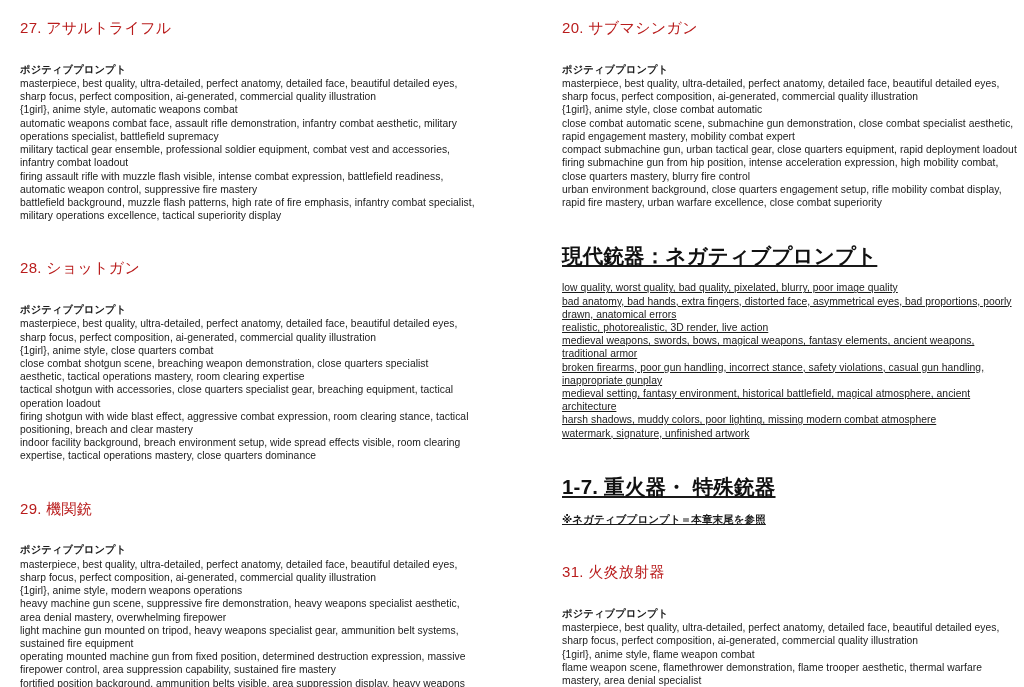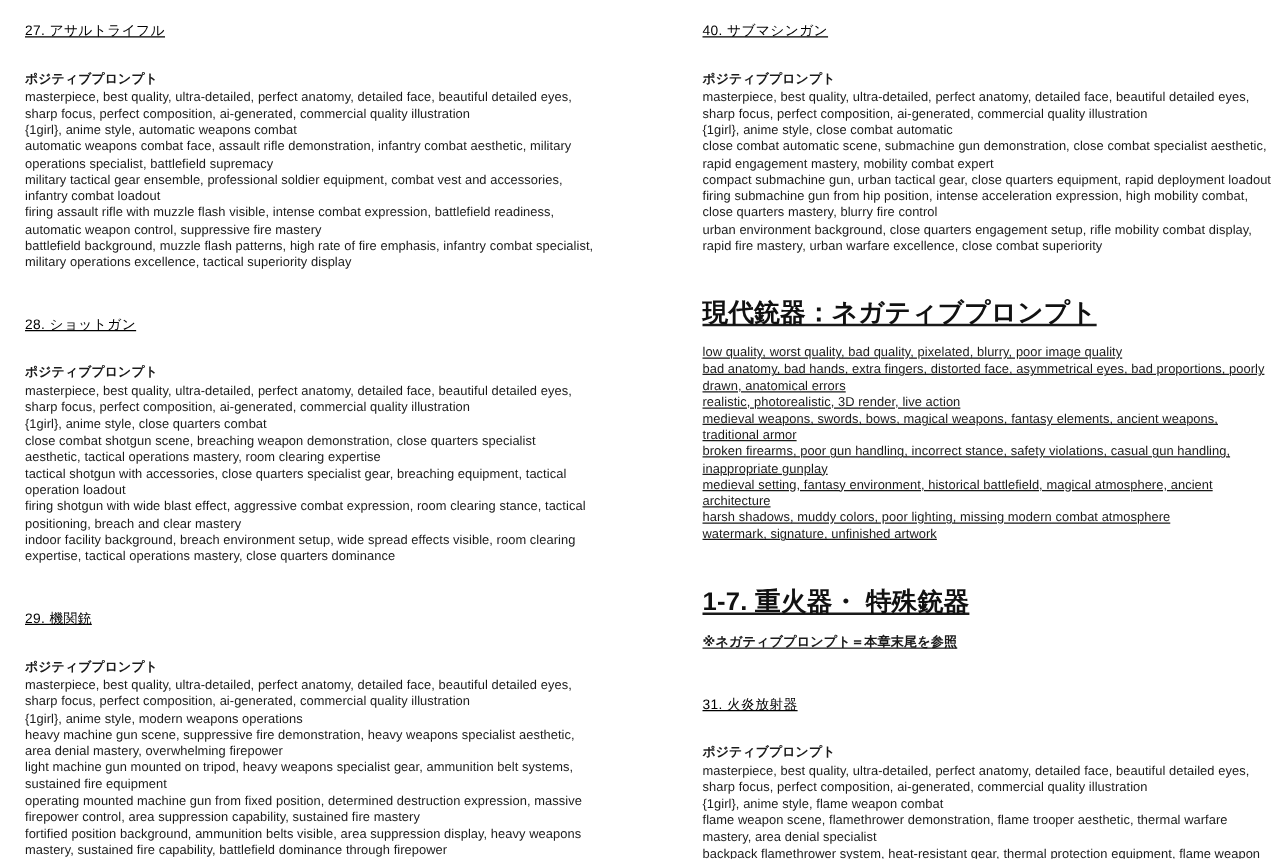--- a/index.html
+++ b/index.html
@@ -46,27 +46,26 @@
     font-size: 10.5px;
     font-weight: 700;
     line-height: 1.35;
     margin-top: 12px;
     color: #1a1a1a;
     letter-spacing: 0.1px;
   }
 
   
   .h-section {
-    font-size: 11px;
+    font-size: 15px;
     font-weight: 400;
     line-height: 1.3;
     margin: 0;
-    color: #000000;
+    color: #b91c1c;
     letter-spacing: 0.3px;
-    text-decoration: underline;
   }
   .section-block { margin-top: 36px; }
   .section-block.first { margin-top: 0; }
 
   
   .prompt-label {
     font-size: 10.3px;
     font-weight: 700;
     line-height: 1.32;
     margin-top: 25px;
@@ -136,21 +135,21 @@
         <p class="pline">operating mounted machine gun from fixed position, determined destruction expression, massive firepower control, area suppression capability, sustained fire mastery</p>
         <p class="pline">fortified position background, ammunition belts visible, area suppression display, heavy weapons mastery, sustained fire capability, battlefield dominance through firepower</p>
       </div>
     </div>
 
   </div>
 
   <div class="col col-right">
 
     <div class="section-block first">
-      <div class="h-section">40. サブマシンガン</div>
+      <div class="h-section">20. サブマシンガン</div>
       <div class="prompt-label">ポジティブプロンプト</div>
       <div class="prompt-body">
         <p class="pline">masterpiece, best quality, ultra-detailed, perfect anatomy, detailed face, beautiful detailed eyes, sharp focus, perfect composition, ai-generated, commercial quality illustration</p>
         <p class="pline">{1girl}, anime style, close combat automatic</p>
         <p class="pline">close combat automatic scene, submachine gun demonstration, close combat specialist aesthetic, rapid engagement mastery, mobility combat expert</p>
         <p class="pline">compact submachine gun, urban tactical gear, close quarters equipment, rapid deployment loadout</p>
         <p class="pline">firing submachine gun from hip position, intense acceleration expression, high mobility combat, close quarters mastery, blurry fire control</p>
         <p class="pline">urban environment background, close quarters engagement setup, rifle mobility combat display, rapid fire mastery, urban warfare excellence, close combat superiority</p>
       </div>
     </div>

